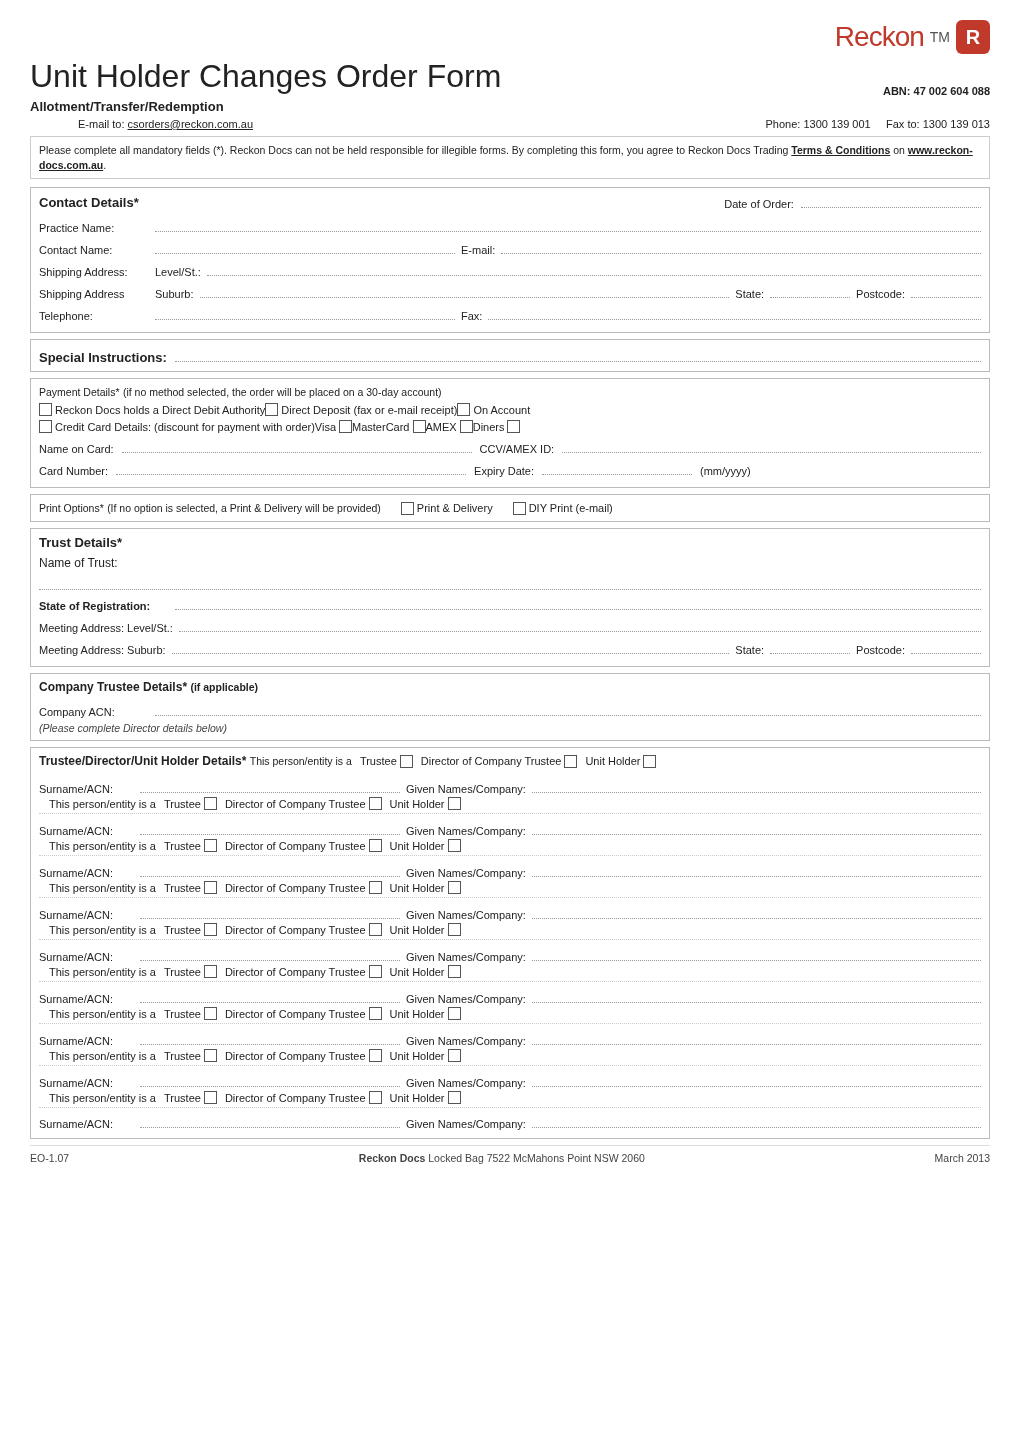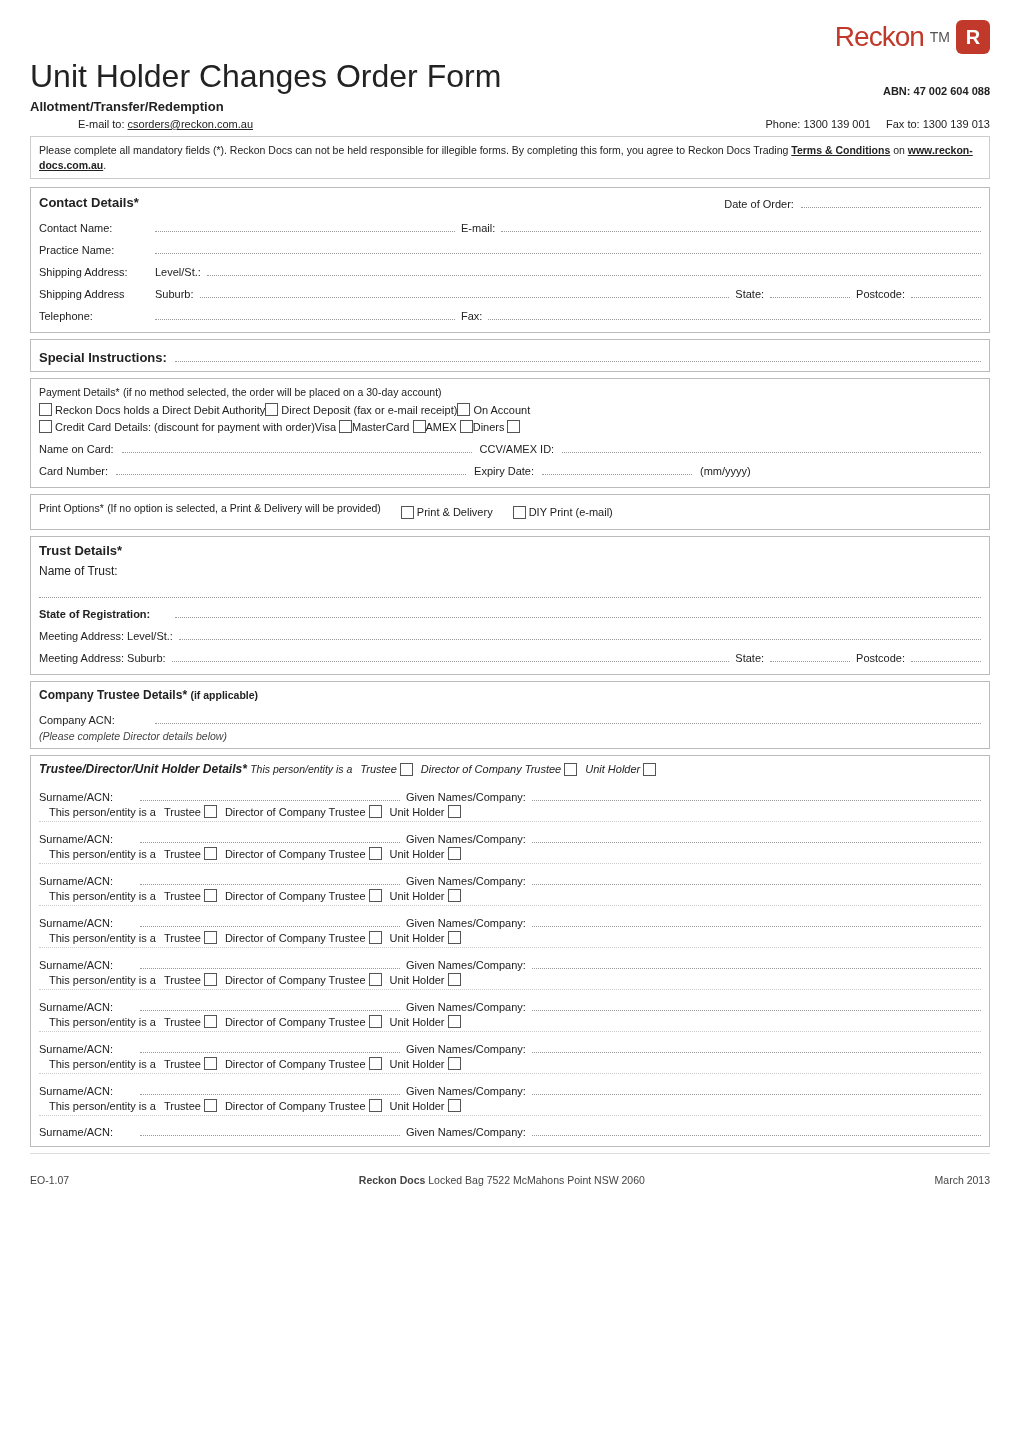--- a/index.html
+++ b/index.html
@@ -151,21 +151,21 @@
     .card-row {
       display: flex;
       align-items: baseline;
       gap: 8px;
       margin-bottom: 4px;
       font-size: 11px;
     }
     .card-row .form-line { min-width: 100px; }
     
     .print-section { padding: 6px 8px; }
-    .print-title { font-size: 12px; font-weight: bold; margin-bottom: 8px; }
+    .print-title { font-size: 12px; font-weight: bold; margin-bottom: 0; }
     .print-title span { font-weight: normal; font-size: 10.5px; }
     .trust-title { font-size: 13px; font-weight: bold; margin-bottom: 6px; }
     
     .trustee-section { padding: 6px 8px; }
     .trustee-entry {
       border-bottom: 1px dotted #ccc;
       padding: 3px 0;
       margin-bottom: 2px;
     }
     .trustee-name-row {
@@ -179,21 +179,21 @@
       display: flex;
       align-items: center;
       gap: 8px;
       font-size: 11px;
       padding-left: 10px;
     }
     .footer {
       display: flex;
       justify-content: space-between;
       align-items: center;
-      padding-top: 20px;
+      padding-top: 6px;
       font-size: 10.5px;
       color: #444;
       border-top: 1px solid #ddd;
       margin-top: 0;
     }
     .footer-center { font-size: 10.5px; }
     .footer-center strong { font-weight: bold; }
     .form-line-state {
       border-bottom: 1px dotted #999;
       width: 80px;
@@ -252,27 +252,27 @@
 <div class="section">
   <div class="section-body">
     <div style="display:flex; justify-content:space-between; align-items:center; margin-bottom:6px;">
       <span class="section-header-title">Contact Details*</span>
       <span style="font-size:11px;">
         <span>Date of Order:</span>
         <span style="display:inline-block; border-bottom:1px dotted #999; width:180px; height:14px; margin-left:4px;"></span>
       </span>
     </div>
     <div class="form-row">
+      <span class="form-label">Practice Name:</span>
+      <div class="form-line"></div>
+    </div>
+    <div class="form-row">
       <span class="form-label">Contact Name:</span>
       <div class="form-line" style="flex:0 0 300px;"></div>
       <span class="inline-label">E-mail:</span>
-      <div class="form-line"></div>
-    </div>
-    <div class="form-row">
-      <span class="form-label">Practice Name:</span>
       <div class="form-line"></div>
     </div>
     <div class="form-row">
       <span class="form-label">Shipping Address:</span>
       <span class="inline-label">Level/St.:</span>
       <div class="form-line"></div>
     </div>
     <div class="form-row">
       <span class="form-label">Shipping Address</span>
       <span class="inline-label">Suburb:</span>
@@ -415,21 +415,21 @@
       <span class="form-label">Company ACN:</span>
       <div class="form-line"></div>
     </div>
     <div style="font-size:10.5px; color:#444; font-style:italic;">(Please complete Director details below)</div>
   </div>
 </div>
 
 <div class="section">
   <div class="trustee-section">
 
-    <div style="display:flex; align-items:center; gap:8px; margin-bottom:6px; font-size:11px;font-style:italic;">
+    <div style="display:flex; align-items:center; gap:8px; margin-bottom:6px; font-size:11px;">
       <span style="font-size:12px; font-weight:bold;">
         <span>Trustee/Director/Unit Holder Details*</span>
         <span style="font-weight:normal; font-size:10.5px;"> <span>This person/entity is a</span></span>
       </span>
       <div class="checkbox-item">
         <span>Trustee</span>
         <div class="cb"></div>
       </div>
       <div class="checkbox-item">
         <span>Director of Company Trustee</span>

